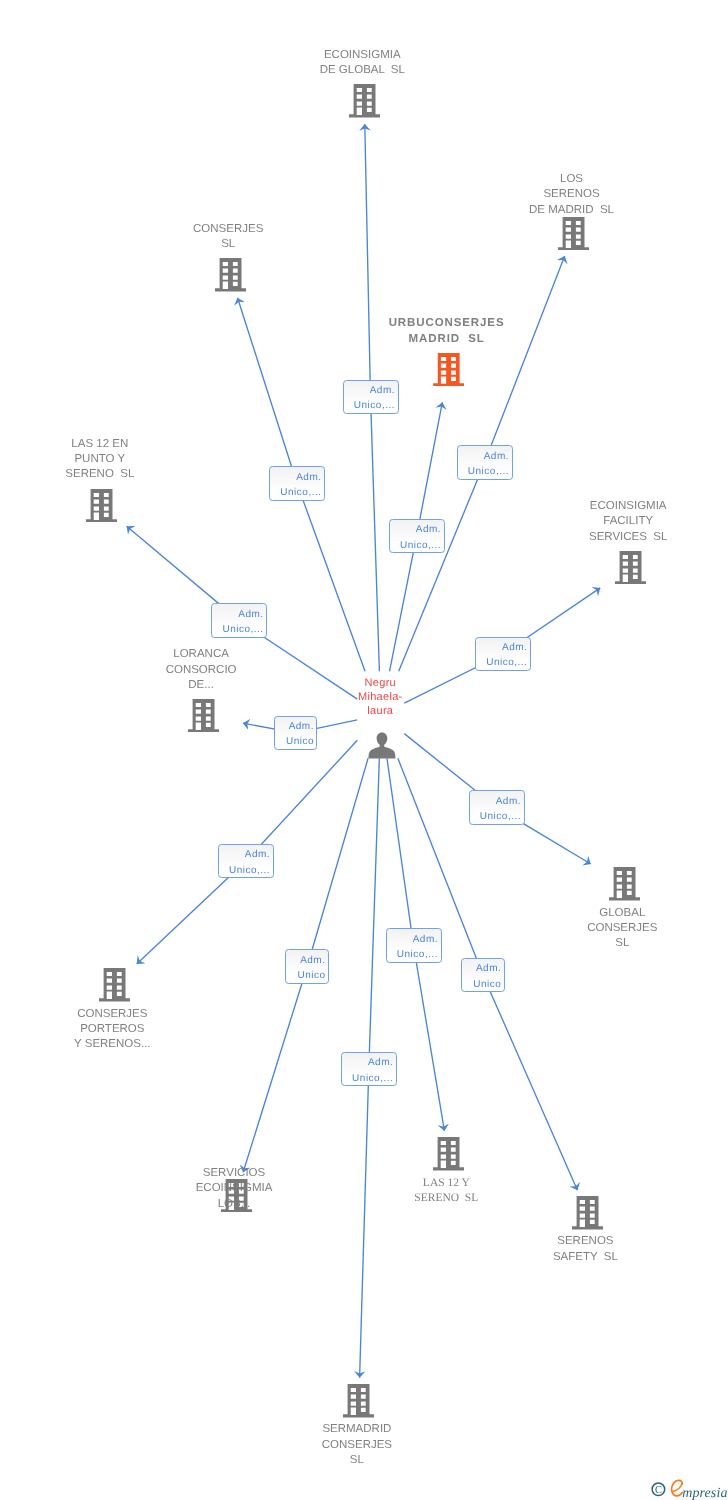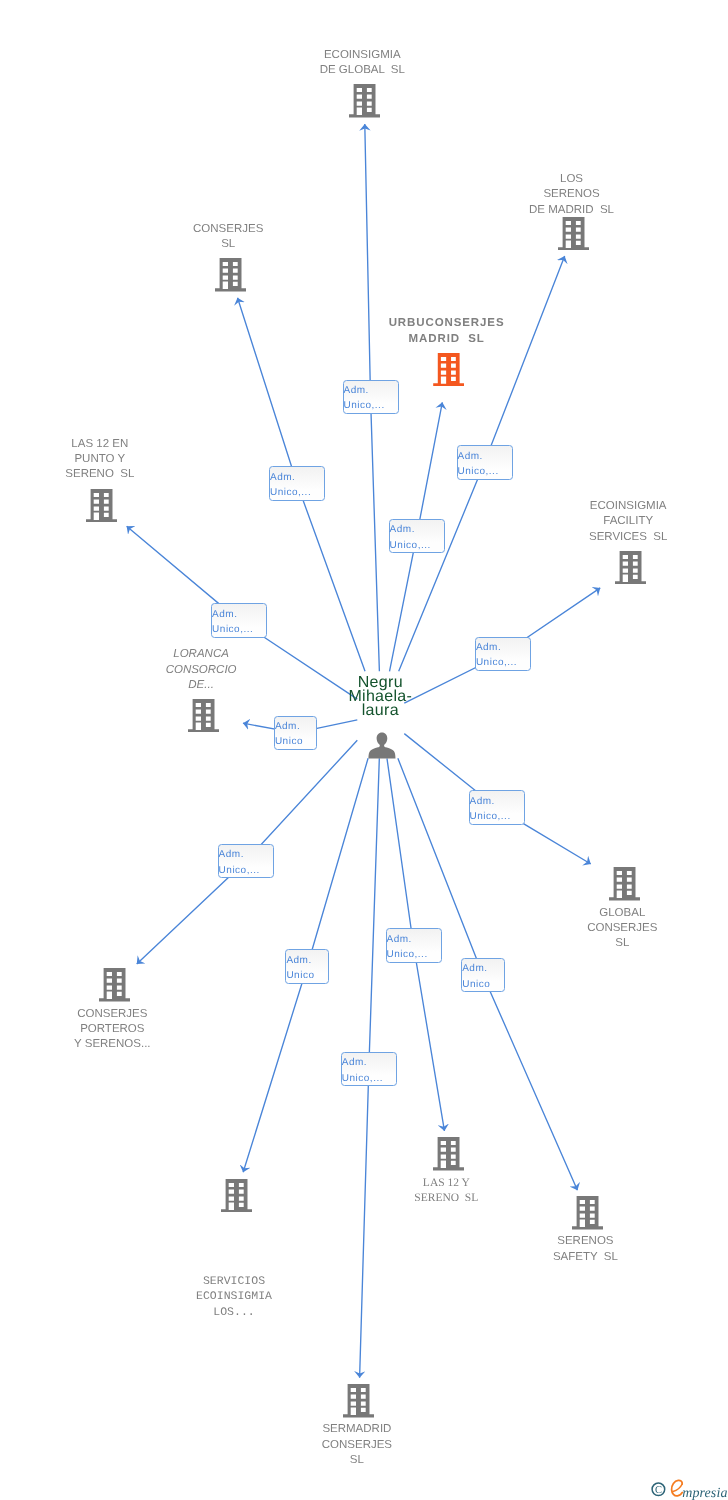--- a/index.html
+++ b/index.html
@@ -4,22 +4,22 @@
 <title>Empresia network</title>
 <style>
   html,body{margin:0;padding:0;}
   body{width:728px;height:1500px;background:#ffffff;font-family:"Liberation Sans",sans-serif;overflow:hidden;position:relative;
        -webkit-font-smoothing:antialiased;text-rendering:geometricPrecision;}
   #stage{position:absolute;left:0;top:0;width:728px;height:1500px;}
   svg.layer{position:absolute;left:0;top:0;width:728px;height:1500px;overflow:visible;}
   .node{position:absolute;}
   .cap{position:absolute;text-align:center;color:#808080;font-size:11.5px;line-height:15.4px;white-space:pre;}
   .cap.focus{font-weight:bold;letter-spacing:0.9px;}
-  .cap.person{color:#14532d;font-size:16px;letter-spacing:0.3px;line-height:14.2px;}
-  .elabel{position:absolute;border:1.45px solid #6fa3e3;border-radius:3.5px;background:linear-gradient(#f2f2f2,#fefefe 70%);color:#4a85d8;font-size:10px;letter-spacing:0.5px;line-height:15.2px;text-align:left;box-sizing:border-box;display:flex;flex-direction:column;justify-content:flex-start;padding-right:2.5px;padding-top:2.3px;white-space:nowrap;}
+  .cap.person{color:#ef4444;font-size:11px;letter-spacing:0.3px;line-height:14.2px;}
+  .elabel{position:absolute;border:1.45px solid #6fa3e3;border-radius:3.5px;background:linear-gradient(#f2f2f2,#fefefe 70%);color:#4a85d8;font-size:10px;letter-spacing:0.5px;line-height:15.2px;text-align:right;box-sizing:border-box;display:flex;flex-direction:column;justify-content:flex-start;padding-right:2.5px;padding-top:2.3px;white-space:nowrap;}
   #logo{position:absolute;left:648px;top:1475px;}
 </style>
 </head>
 <body>
 
 <div id="stage">
   <svg class="layer" id="edges" viewBox="0 0 728 1500">
       <defs>
         <marker id="ah" viewBox="0 0 6.6 11.4" refX="6.6" refY="5.7" markerWidth="6.6" markerHeight="11.4" markerUnits="userSpaceOnUse" orient="auto">
           <path d="M6.6 5.7 L0 0 L2.3 5.7 L0 11.4 Z" fill="#4a85d8"></path>
@@ -60,37 +60,37 @@
           <path d="M4.6 0 H26.5 V30.3 H31 V33.4 H0 V30.3 H4.6 Z M7.7 3.9 h5.3 v4.1 h-5.3 Z M17.9 3.9 h4.8 v4.1 h-4.8 Z M7.7 10.6 h5.3 v4.1 h-5.3 Z M17.9 10.6 h4.8 v4.1 h-4.8 Z M7.7 17.6 h5.3 v4.1 h-5.3 Z M17.9 17.6 h4.8 v4.1 h-4.8 Z M7.7 23.6 h5.3 v7.3 h-5.3 Z M17.9 23.7 h4.8 v4.4 h-4.8 Z" fill="#787878" fill-rule="evenodd"></path>
         </svg></div>
       <div class="cap" style="width: 260px; left: -30.2px; top: 436.6px;"><div>LAS 12 EN</div><div>PUNTO Y</div><div>SERENO  SL</div></div>
       <div class="node" style="left: 614.7px; top: 550.9px; width: 31px; height: 33.4px;"><svg width="31" height="33.4" viewBox="0 0 31 33.4">
           <path d="M4.6 0 H26.5 V30.3 H31 V33.4 H0 V30.3 H4.6 Z M7.7 3.9 h5.3 v4.1 h-5.3 Z M17.9 3.9 h4.8 v4.1 h-4.8 Z M7.7 10.6 h5.3 v4.1 h-5.3 Z M17.9 10.6 h4.8 v4.1 h-4.8 Z M7.7 17.6 h5.3 v4.1 h-5.3 Z M17.9 17.6 h4.8 v4.1 h-4.8 Z M7.7 23.6 h5.3 v7.3 h-5.3 Z M17.9 23.7 h4.8 v4.4 h-4.8 Z" fill="#787878" fill-rule="evenodd"></path>
         </svg></div>
       <div class="cap" style="width: 260px; left: 498.2px; top: 498.9px;"><div>ECOINSIGMIA</div><div>FACILITY</div><div>SERVICES  SL</div></div>
       <div class="node" style="left: 187.6px; top: 699.1px; width: 31px; height: 33.4px;"><svg width="31" height="33.4" viewBox="0 0 31 33.4">
           <path d="M4.6 0 H26.5 V30.3 H31 V33.4 H0 V30.3 H4.6 Z M7.7 3.9 h5.3 v4.1 h-5.3 Z M17.9 3.9 h4.8 v4.1 h-4.8 Z M7.7 10.6 h5.3 v4.1 h-5.3 Z M17.9 10.6 h4.8 v4.1 h-4.8 Z M7.7 17.6 h5.3 v4.1 h-5.3 Z M17.9 17.6 h4.8 v4.1 h-4.8 Z M7.7 23.6 h5.3 v7.3 h-5.3 Z M17.9 23.7 h4.8 v4.4 h-4.8 Z" fill="#787878" fill-rule="evenodd"></path>
         </svg></div>
-      <div class="cap" style="width: 260px; left: 71.1px; top: 647.1px; font-style: italic;"><div>LORANCA</div><div>CONSORCIO</div><div>DE...</div></div>
+      <div class="cap" style="width: 260px; left: 71.1px; top: 647.1px;"><div>LORANCA</div><div>CONSORCIO</div><div>DE...</div></div>
       <div class="node" style="left: 608.8px; top: 867.3px; width: 31px; height: 33.4px;"><svg width="31" height="33.4" viewBox="0 0 31 33.4">
           <path d="M4.6 0 H26.5 V30.3 H31 V33.4 H0 V30.3 H4.6 Z M7.7 3.9 h5.3 v4.1 h-5.3 Z M17.9 3.9 h4.8 v4.1 h-4.8 Z M7.7 10.6 h5.3 v4.1 h-5.3 Z M17.9 10.6 h4.8 v4.1 h-4.8 Z M7.7 17.6 h5.3 v4.1 h-5.3 Z M17.9 17.6 h4.8 v4.1 h-4.8 Z M7.7 23.6 h5.3 v7.3 h-5.3 Z M17.9 23.7 h4.8 v4.4 h-4.8 Z" fill="#787878" fill-rule="evenodd"></path>
         </svg></div>
       <div class="cap" style="width: 260px; left: 492.3px; top: 905.5px;"><div>GLOBAL</div><div>CONSERJES</div><div>SL</div></div>
       <div class="node" style="left: 98.8px; top: 968.4px; width: 31px; height: 33.4px;"><svg width="31" height="33.4" viewBox="0 0 31 33.4">
           <path d="M4.6 0 H26.5 V30.3 H31 V33.4 H0 V30.3 H4.6 Z M7.7 3.9 h5.3 v4.1 h-5.3 Z M17.9 3.9 h4.8 v4.1 h-4.8 Z M7.7 10.6 h5.3 v4.1 h-5.3 Z M17.9 10.6 h4.8 v4.1 h-4.8 Z M7.7 17.6 h5.3 v4.1 h-5.3 Z M17.9 17.6 h4.8 v4.1 h-4.8 Z M7.7 23.6 h5.3 v7.3 h-5.3 Z M17.9 23.7 h4.8 v4.4 h-4.8 Z" fill="#787878" fill-rule="evenodd"></path>
         </svg></div>
       <div class="cap" style="width: 260px; left: -17.7px; top: 1006.6px;"><div>CONSERJES</div><div>PORTEROS</div><div>Y SERENOS...</div></div>
       <div class="node" style="left: 432.8px; top: 1137.3px; width: 31px; height: 33.4px;"><svg width="31" height="33.4" viewBox="0 0 31 33.4">
           <path d="M4.6 0 H26.5 V30.3 H31 V33.4 H0 V30.3 H4.6 Z M7.7 3.9 h5.3 v4.1 h-5.3 Z M17.9 3.9 h4.8 v4.1 h-4.8 Z M7.7 10.6 h5.3 v4.1 h-5.3 Z M17.9 10.6 h4.8 v4.1 h-4.8 Z M7.7 17.6 h5.3 v4.1 h-5.3 Z M17.9 17.6 h4.8 v4.1 h-4.8 Z M7.7 23.6 h5.3 v7.3 h-5.3 Z M17.9 23.7 h4.8 v4.4 h-4.8 Z" fill="#787878" fill-rule="evenodd"></path>
         </svg></div>
       <div class="cap" style="width: 260px; left: 316.3px; top: 1175.5px; font-family: Liberation Serif, serif;"><div>LAS 12 Y</div><div>SERENO  SL</div></div>
       <div class="node" style="left: 220.5px; top: 1178.5px; width: 31px; height: 33.4px;"><svg width="31" height="33.4" viewBox="0 0 31 33.4">
           <path d="M4.6 0 H26.5 V30.3 H31 V33.4 H0 V30.3 H4.6 Z M7.7 3.9 h5.3 v4.1 h-5.3 Z M17.9 3.9 h4.8 v4.1 h-4.8 Z M7.7 10.6 h5.3 v4.1 h-5.3 Z M17.9 10.6 h4.8 v4.1 h-4.8 Z M7.7 17.6 h5.3 v4.1 h-5.3 Z M17.9 17.6 h4.8 v4.1 h-4.8 Z M7.7 23.6 h5.3 v7.3 h-5.3 Z M17.9 23.7 h4.8 v4.4 h-4.8 Z" fill="#787878" fill-rule="evenodd"></path>
         </svg></div>
-      <div class="cap" style="width: 260px; left: 104px; top: 1274px; font-family: Liberation Mono, monospace;"><div>SERVICIOS</div><div>ECOINSIGMIA</div><div>LOS...</div></div>
+      <div class="cap" style="width: 260px; left: 104px; top: 1166px;"><div>SERVICIOS</div><div>ECOINSIGMIA</div><div>LOS...</div></div>
       <div class="node" style="left: 571.9px; top: 1196.2px; width: 31px; height: 33.4px;"><svg width="31" height="33.4" viewBox="0 0 31 33.4">
           <path d="M4.6 0 H26.5 V30.3 H31 V33.4 H0 V30.3 H4.6 Z M7.7 3.9 h5.3 v4.1 h-5.3 Z M17.9 3.9 h4.8 v4.1 h-4.8 Z M7.7 10.6 h5.3 v4.1 h-5.3 Z M17.9 10.6 h4.8 v4.1 h-4.8 Z M7.7 17.6 h5.3 v4.1 h-5.3 Z M17.9 17.6 h4.8 v4.1 h-4.8 Z M7.7 23.6 h5.3 v7.3 h-5.3 Z M17.9 23.7 h4.8 v4.4 h-4.8 Z" fill="#787878" fill-rule="evenodd"></path>
         </svg></div>
       <div class="cap" style="width: 260px; left: 455.4px; top: 1234.4px;"><div>SERENOS</div><div>SAFETY  SL</div></div>
       <div class="node" style="left: 343.4px; top: 1384.2px; width: 31px; height: 33.4px;"><svg width="31" height="33.4" viewBox="0 0 31 33.4">
           <path d="M4.6 0 H26.5 V30.3 H31 V33.4 H0 V30.3 H4.6 Z M7.7 3.9 h5.3 v4.1 h-5.3 Z M17.9 3.9 h4.8 v4.1 h-4.8 Z M7.7 10.6 h5.3 v4.1 h-5.3 Z M17.9 10.6 h4.8 v4.1 h-4.8 Z M7.7 17.6 h5.3 v4.1 h-5.3 Z M17.9 17.6 h4.8 v4.1 h-4.8 Z M7.7 23.6 h5.3 v7.3 h-5.3 Z M17.9 23.7 h4.8 v4.4 h-4.8 Z" fill="#787878" fill-rule="evenodd"></path>
         </svg></div>
       <div class="cap" style="width: 260px; left: 226.9px; top: 1422.4px;"><div>SERMADRID</div><div>CONSERJES</div><div>SL</div></div>
       <div class="node" style="left: 367.5px; top: 731.5px;"><svg width="28" height="27" viewBox="0 0 28 27">
           <path d="M13.95 0.5C10.7 0.5 8.6 3.0 8.6 6.35c0 2.55 1.05 4.85 2.55 6.0 0.55 0.45 0.8 1.0 0.65 1.55 -0.15 0.7-0.85 1.15-1.8 1.4 -3.7 0.9-6.95 2.45-7.95 3.6C0.95 20.3 0.5 22.4 0.4 26.5h27.1c-0.1-4.1-0.55-6.2-1.65-7.6 -1.0-1.15-4.25-2.7-7.95-3.6 -0.95-0.25-1.65-0.7-1.8-1.4 -0.15-0.55 0.1-1.1 0.65-1.55 1.5-1.15 2.55-3.45 2.55-6.0C19.3 3.0 17.2 0.5 13.95 0.5Z" fill="#787878"></path>

